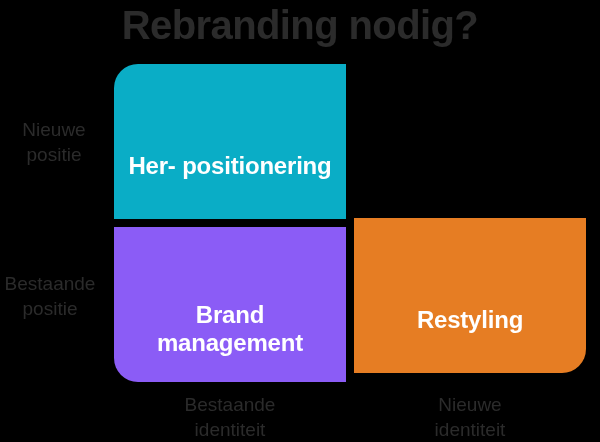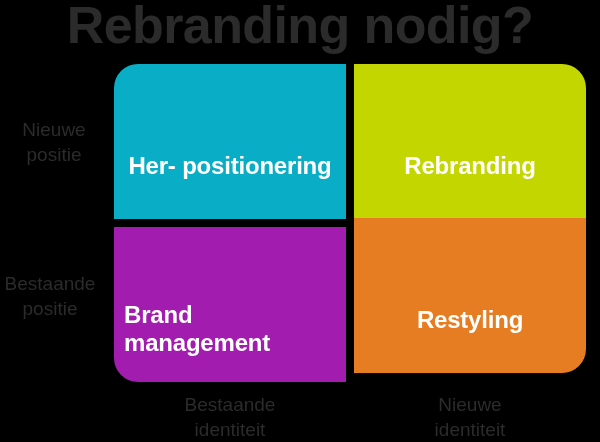--- a/index.html
+++ b/index.html
@@ -19,21 +19,21 @@
   }
 
   
   #title {
     position: absolute;
     left: 0;
     top: 2px;
     width: 600px;
     text-align: center;
     color: #2b2b2b;
-    font-size: 52px;
+    font-size: 40px;
     font-weight: bold;
     letter-spacing: -0.6px;
     line-height: 46px;
     white-space: nowrap;
   }
 
   
   #matrix {
     position: absolute;
     left: 114px;
@@ -49,39 +49,40 @@
     align-items: center;
     justify-content: center;
     box-sizing: border-box;
     padding: 0 10px;
   }
   .quad-label {
     color: #ffffff;
     font-size: 24px;
     font-weight: bold;
     line-height: 28px;
+    text-align: center;
     letter-spacing: -0.2px;
     margin-top: 48px;
   }
   #quad-repositioning {
     left: 0;
     top: 0;
     background: #0aadc6;
     border-radius: 24px 0 0 0;
   }
   #quad-rebranding {
     left: 240px;
     top: 0;
     background: #c4d600;
     border-radius: 0 24px 0 0;
   }
   #quad-brand-management {
     left: 0;
     top: 163px;
-    background: #a21caf;
+    background: #8b5cf6;
     border-radius: 0 0 0 24px;
   }
   #quad-restyling {
     left: 240px;
     top: 154px;
     background: #e67d23;
     border-radius: 0 0 24px 0;
   }
 
   
@@ -122,23 +123,20 @@
 
   <div id="title">Rebranding nodig?</div>
 
   <div id="matrix">
 
     <div class="quad" id="quad-repositioning">
       <span class="quad-label">Her-
 positionering</span>
     </div>
 
-    <div class="quad" id="quad-rebranding">
-      <span class="quad-label">Rebranding</span>
-    </div>
 
     <div class="quad" id="quad-brand-management">
       <span class="quad-label">Brand
 management</span>
     </div>
 
     <div class="quad" id="quad-restyling">
       <span class="quad-label">Restyling</span>
     </div>
 

